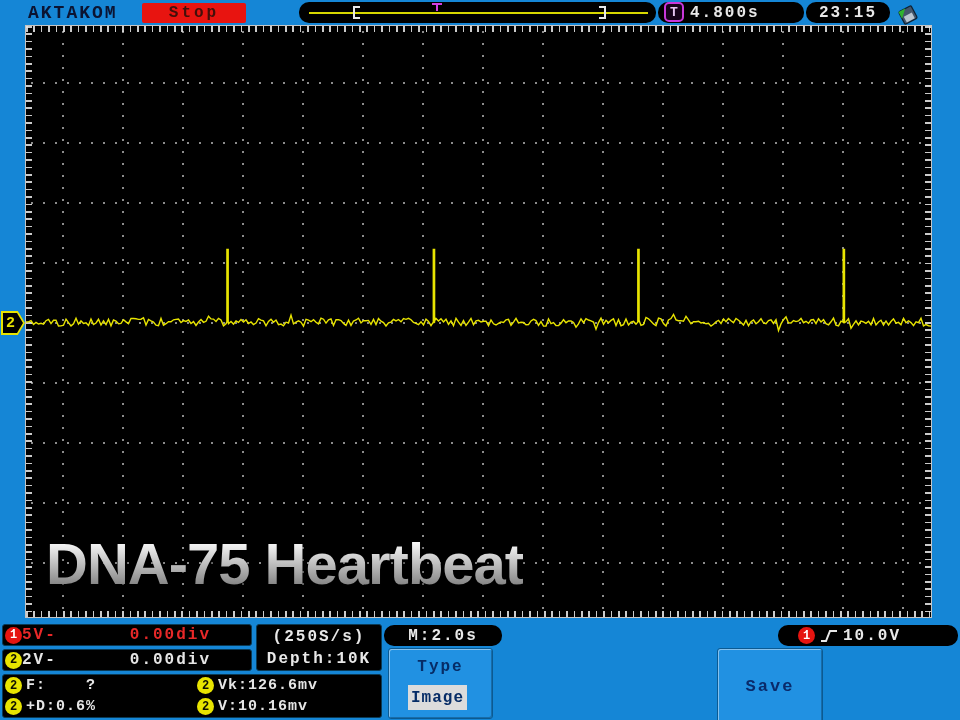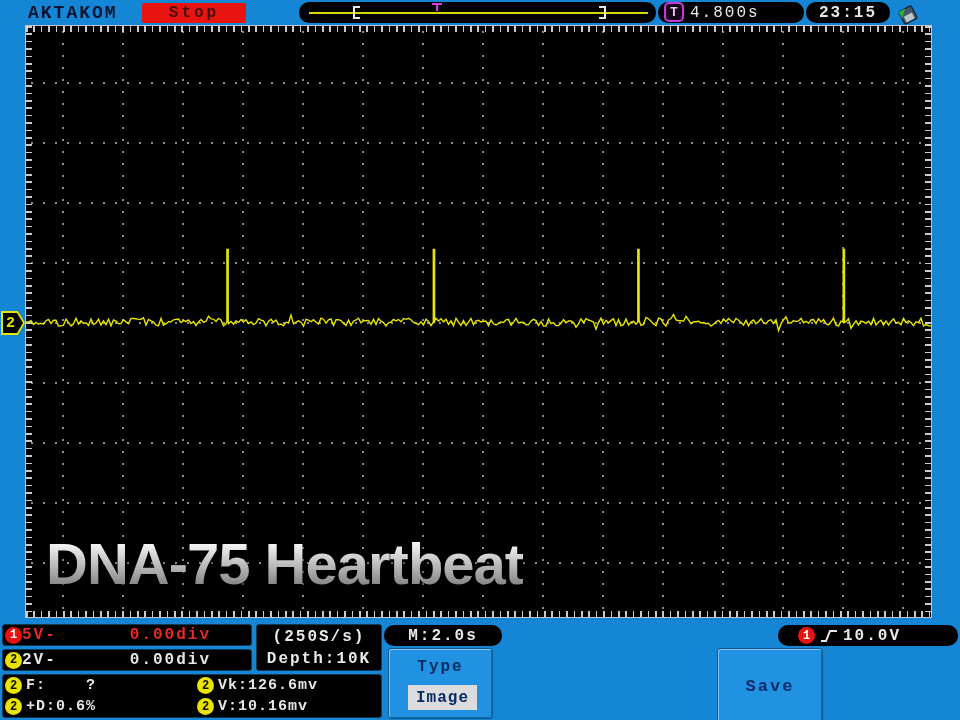--- a/index.html
+++ b/index.html
@@ -17,21 +17,21 @@
   .bracket { position:absolute; top:4px; width:7px; height:13px; }
   .bracket.l { left:54px; border-left:2px solid #e8e8e8; border-top:2px solid #e8e8e8; border-bottom:2px solid #e8e8e8; }
   .bracket.r { left:300px; border-right:2px solid #e8e8e8; border-top:2px solid #e8e8e8; border-bottom:2px solid #e8e8e8; }
   .tmark { position:absolute; left:133px; top:1px; width:10px; height:8px; }
   .tmark .bar { position:absolute; left:0; top:0; width:10px; height:2px; background:#d23fe2; }
   .tmark .stem { position:absolute; left:4px; top:2px; width:2px; height:6px; background:#d23fe2; }
   .time-pill { left:658px; top:2px; width:146px; height:21px; background:#000; border-radius:10px; }
   .t-badge { position:absolute; left:6px; top:0; width:20px; height:20px; background:#16021a;
              border:2px solid #c837da; border-radius:5px; color:#e4c4f0; font-size:13px; font-weight:bold;
              display:flex; align-items:center; justify-content:center; }
-  .time-text { position:absolute; left:32px; top:2px; color:#e8e8e8; font-size:16px; font-weight:normal; letter-spacing:2px; }
+  .time-text { position:absolute; left:32px; top:2px; color:#e8e8e8; font-size:16px; font-weight:bold; letter-spacing:2px; }
   .clock-pill { left:806px; top:2px; width:84px; height:21px; background:#000; border-radius:10px;
                 display:flex; align-items:center; justify-content:center;
                 color:#e8e8e8; font-size:16px; font-weight:bold; letter-spacing:2px; }
   .disk { left:896px; top:2px; width:24px; height:24px; }
 
   
   .plot { left:25px; top:25px; width:907px; height:593px; background:#000; border:1px solid #c4c4c4;
           background-image:
             radial-gradient(circle, #8c8c8c 0 1px, transparent 1.4px),
             radial-gradient(circle, #8c8c8c 0 1px, transparent 1.4px);
@@ -91,21 +91,21 @@
   .mtime-pill { left:384px; top:625px; width:118px; height:21px; background:#000; border-radius:10px;
                 display:flex; align-items:center; justify-content:center; }
   .trig-pill { left:778px; top:625px; width:180px; height:21px; background:#000; border-radius:10px;
                display:flex; align-items:center; gap:4px; padding-left:20px; }
 
   .panel3d { background:#2191e2; border:1px solid #0b5a92; border-radius:3px;
              box-shadow:inset 1px 1px 0 rgba(255,255,255,.45), inset -1px -1px 0 rgba(0,0,0,.25); }
   .menu-panel { left:388px; top:648px; width:105px; height:71px; }
   .menu-title { position:absolute; left:0; right:0; top:9px; text-align:center;
                 color:#062c66; font-size:16px; font-weight:bold; letter-spacing:2px; }
-  .menu-sel { position:absolute; left:19px; top:36px; width:69px; height:25px; background:#dcdcdc;
+  .menu-sel { position:absolute; left:19px; top:36px; width:59px; height:25px; background:#dcdcdc;
               display:flex; align-items:center; justify-content:center;
               color:#062c66; font-size:16px; font-weight:bold; letter-spacing:1px; }
   .save-btn { left:717px; top:648px; width:106px; height:76px;
               display:flex; align-items:center; justify-content:center;
               color:#0a2a6a; font-size:17px; font-weight:bold; letter-spacing:2px; cursor:pointer; }
 </style>
 </head>
 <body>
 
 <div class="abs brand">AKTAKOM</div>

